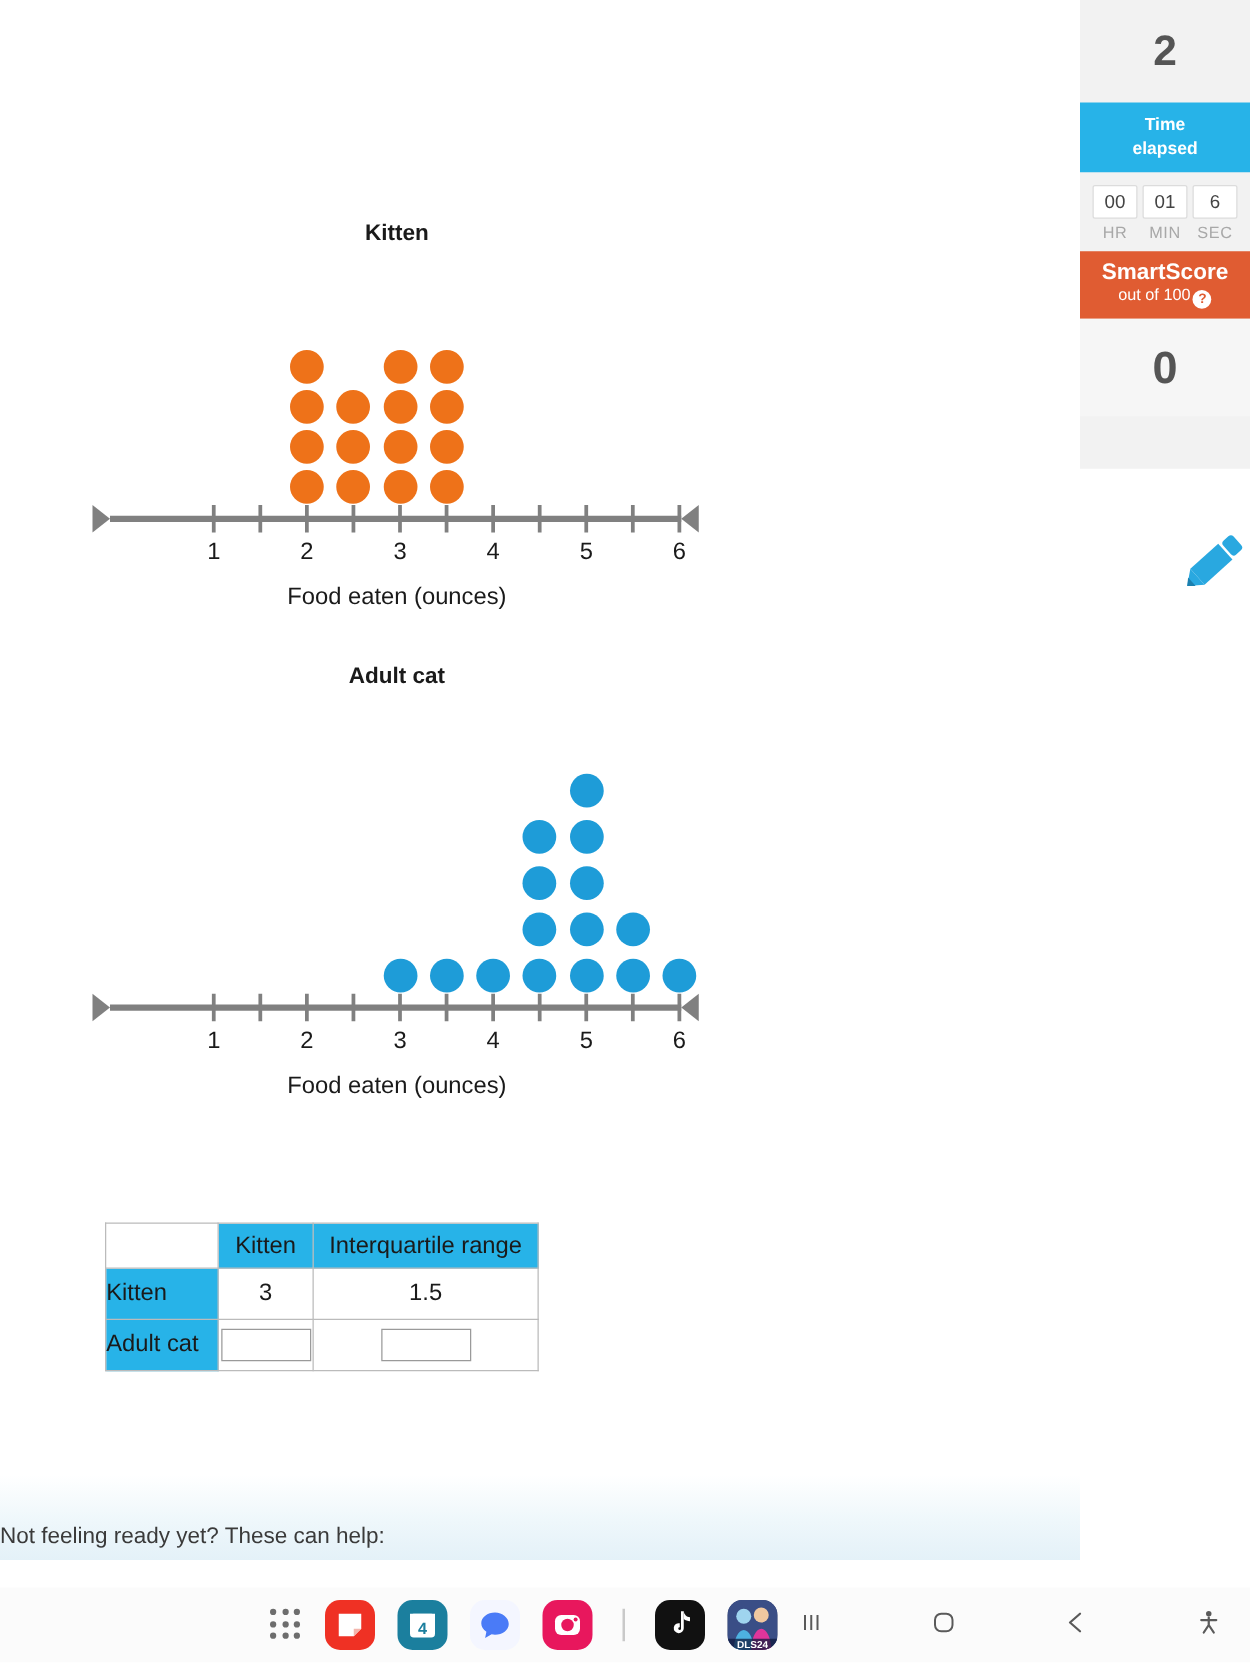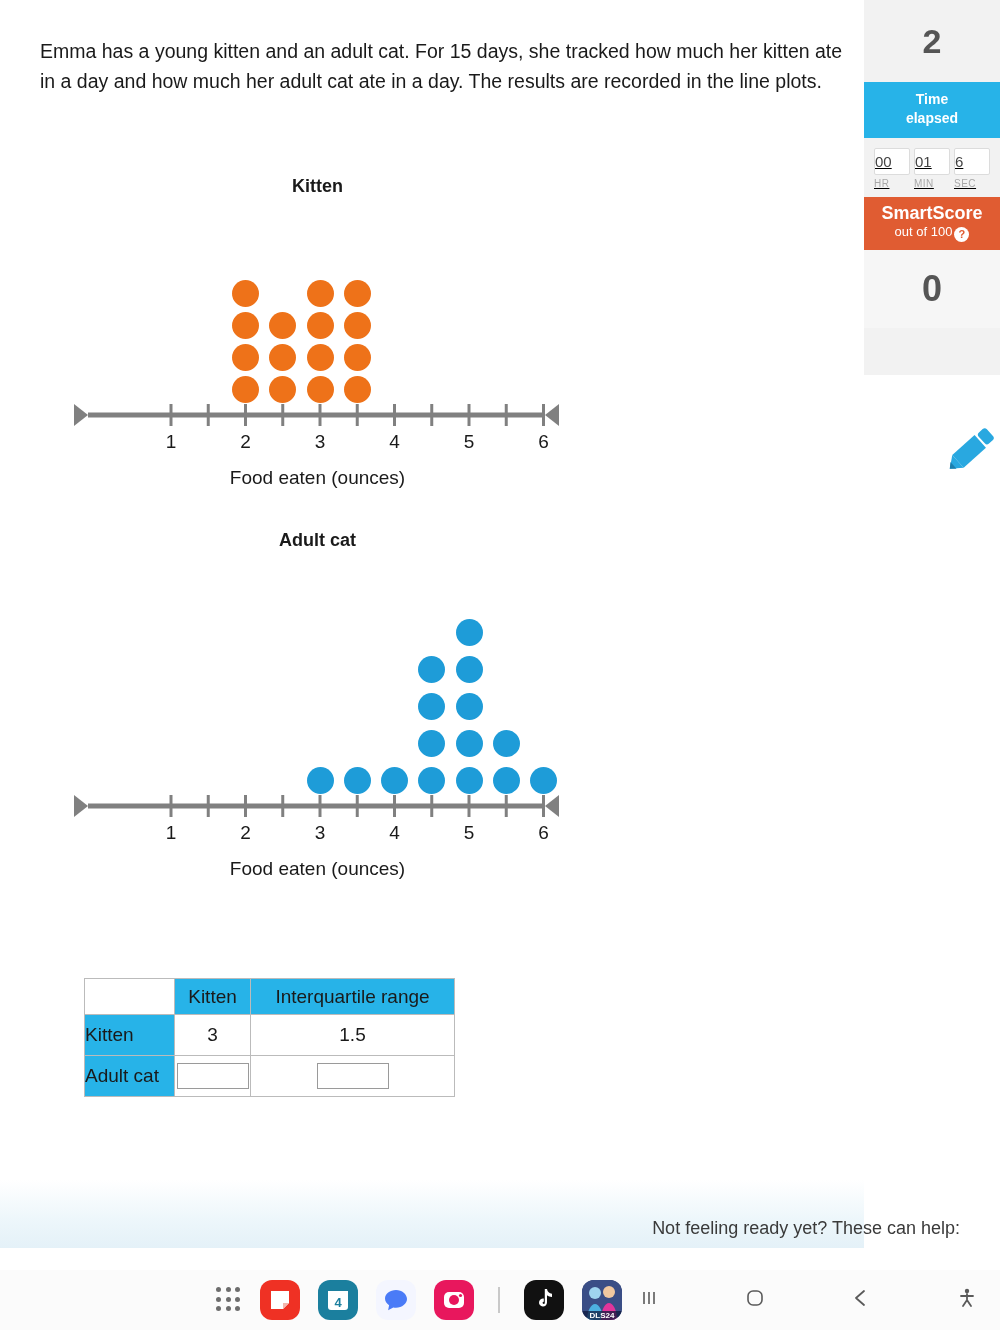--- a/index.html
+++ b/index.html
@@ -47,21 +47,21 @@
   table.answers th, table.answers td {
     border: 1px solid #bbbbbb; padding: 0;
     font-size: 19px; font-weight: normal; color: #1a1a1a;
   }
   th.corner { border: none; background: transparent; width: 90px; height: 36px; }
   th.colhead {
     background: #27b3e8; color: #fff; text-align: center;
     padding: 7px 8px; border-color: #27b3e8; font-weight: normal;
   }
   th.colhead.median { width: 76px; }
-  th.colhead.iqr { width: 204px; }
+  th.colhead.iqr { width: 180px; }
   th.rowhead {
     background: #27b3e8; color: #fff; text-align: left;
     padding: 8px 6px; border-color: #27b3e8; font-weight: normal; width: 90px;
   }
   td.val { text-align: center; height: 41px; background: #fff; }
   td.inputcell { text-align: center; height: 41px; background: #fff; }
   .ansbox {
     width: 72px; height: 26px; border: 1px solid #9a9a9a; background: #fff;
     display: inline-block; vertical-align: middle; font-size: 16px;
     font-family: "Liberation Sans", sans-serif; padding: 0 4px;
@@ -78,47 +78,47 @@
   
   .footer-band {
     position: absolute; left: 0; top: 1180px; width: 864px; height: 68px;
     background: linear-gradient(180deg,#ffffff 0%, #eef7fb 55%, #e4f1f8 100%);
   }
   .work-it-out {
     position: absolute; left: 0; top: 1182px; width: 1000px; text-align: center;
     font-size: 23px; color: #2196dd;
   }
   .help-line {
-    position: absolute; left: 0; top: 1218px; width: 960px; text-align: right;
+    position: absolute; left: 0; top: 1218px; width: 960px; text-align: left;
     font-size: 18px; color: #3a3a3a;
   }
 
   
   .sidebar {
     position: absolute; left: 864px; top: 0; width: 136px; height: 375px;
     background: #f2f2f2;
   }
   .sb-number {
     height: 82px; display: flex; align-items: center; justify-content: center;
     font-size: 34px; font-weight: bold; color: #555555; background: #f2f2f2;
   }
   .sb-time-banner {
     background: #27b3e8; color: #fff; text-align: center;
     font-size: 14px; font-weight: bold; line-height: 19px; padding: 8px 0 10px;
   }
   .sb-timer {
     display: flex; justify-content: center; gap: 4px; padding: 10px 0 2px;
     background: #f2f2f2;
   }
-  .tcell { text-align: left; width: 36px; text-decoration: underline; }
+  .tcell { text-align: center; width: 36px; }
   .tnum {
     background: #fff; border: 1px solid #dcdcdc; font-size: 15px; color: #444;
     padding: 4px 0; border-radius: 2px;
   }
-  .tlab { font-size: 10px; color: #a8a8a8; padding-top: 3px; letter-spacing: .5px; }
+  .tlab { font-size: 13px; color: #a8a8a8; padding-top: 3px; letter-spacing: .5px; }
   .sb-smart {
     background: #e05c32; color: #fff; text-align: center;
     padding: 6px 0 8px; margin-top: 6px;
   }
   .sb-smart .line1 { font-size: 18px; font-weight: bold; }
   .sb-smart .line2 { font-size: 13px; }
   .q-circle {
     display: inline-block; width: 15px; height: 15px; border-radius: 50%;
     background: #fff; color: #e05c32; font-size: 11px; font-weight: bold;
     line-height: 15px; text-align: center; vertical-align: -2px; margin-left: 2px;
@@ -156,21 +156,20 @@
 
 <div id="root">
 
   <div class="pager">
     <span class="pdot on"></span>
     <span class="pdot off"></span>
   </div>
 
   <div class="main-col">
 
-    <div class="q-text">Emma has a young kitten and an adult cat. For 15 days, she tracked how much her kitten ate in a day and how much her adult cat ate in a day. The results are recorded in the line plots.</div>
 
     <div class="plot" style="top:176px;">
       <div class="plot-title">Kitten</div>
       <div class="plot-canvas" id="kitten-canvas" style="height:250px;">
           <div class="dot kitten" style="width: 27px; height: 27px; left: 192px; top: 179px;"></div>
           <div class="dot kitten" style="width: 27px; height: 27px; left: 192px; top: 147px;"></div>
           <div class="dot kitten" style="width: 27px; height: 27px; left: 192px; top: 115px;"></div>
           <div class="dot kitten" style="width: 27px; height: 27px; left: 192px; top: 83px;"></div>
           <div class="dot kitten" style="width: 27px; height: 27px; left: 229.25px; top: 179px;"></div>
           <div class="dot kitten" style="width: 27px; height: 27px; left: 229.25px; top: 147px;"></div>

